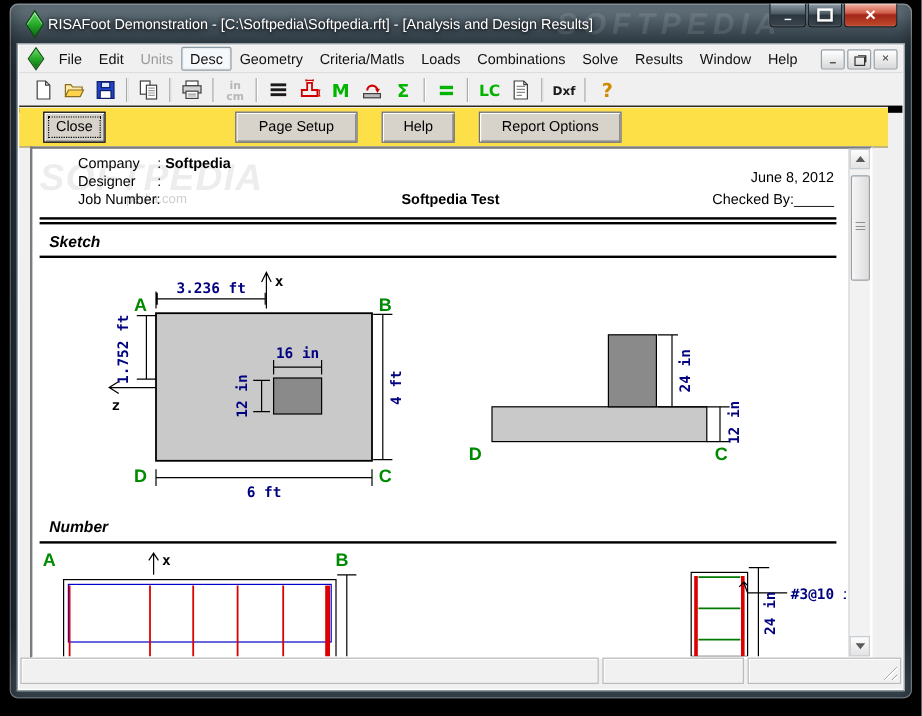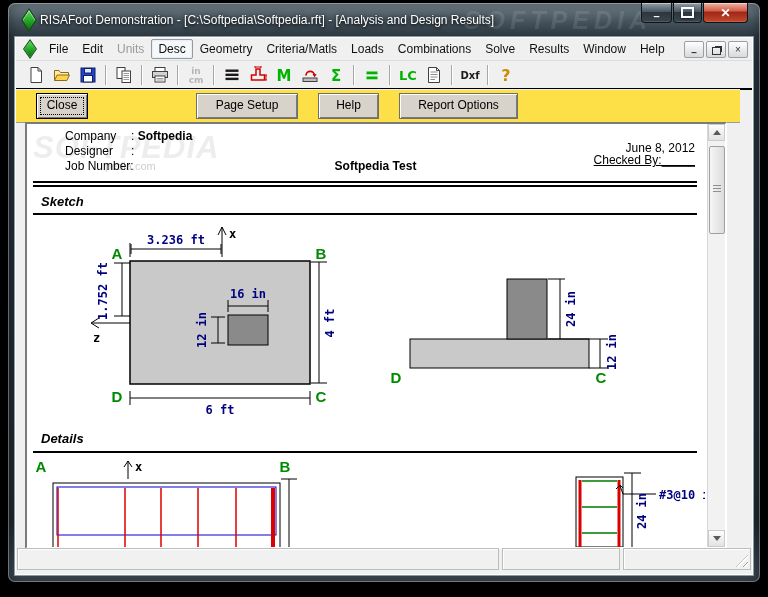--- a/index.html
+++ b/index.html
@@ -44,21 +44,21 @@
   .menu-item.active{border:1px solid #8f9ba5;border-radius:2px;background:#f6f9fb;padding:2px 6px;
     box-shadow:inset 0 0 2px rgba(0,0,0,.15);}
   .mdi-controls{position:absolute;right:4px;top:3px;display:flex;gap:2px;}
   .mdi-btn{width:18px;height:15px;background:linear-gradient(#ffffff,#d9d9d9);border:1px solid #96a0a8;
     border-radius:2px;display:flex;align-items:center;justify-content:center;font-size:10px;color:#333;line-height:1;}
   .mdi-min-glyph{margin-top:6px;font-weight:bold;}
   .mdi-restore-glyph{width:7px;height:6px;border:1px solid #333;box-shadow:2px -2px 0 -1px #333;margin-top:2px;}
 
   
   .toolbar{position:absolute;left:1px;right:1px;top:24px;height:27px;display:flex;align-items:center;
-    background:#f0f0f0;padding-left:7px;border-bottom:2px solid #000000;}
+    background:#f0f0f0;padding-left:7px;border-bottom:6px solid #000000;}
   .tb-btn{width:26px;height:24px;display:flex;align-items:center;justify-content:center;}
   .tb-sep{width:1px;height:20px;background:#a8a8a8;border-right:1px solid #fff;margin:0 4px;}
   .tbg{font-family:"DejaVu Sans",sans-serif;font-weight:bold;text-anchor:middle;}
 
   
   .buttonbar{position:absolute;left:1px;right:13px;top:52px;height:33px;background:#fde047;
     border-bottom:1px solid #9b9b9b;box-shadow:inset 0 1px 0 #eee;}
   .pb{position:absolute;top:4px;height:24px;background:#d7d3cb;font-size:12px;color:#000;
     text-align:center;line-height:22px;border:1px solid #6f6f6f;
     box-shadow:inset 1px 1px 0 #ffffff, inset -1px -1px 0 #7a7a7a;cursor:default;}
@@ -69,21 +69,21 @@
   .docarea{position:absolute;left:10px;top:85px;width:702px;height:427px;background:#fff;
     border:2px solid;border-color:#7b7b7b #ffffff #ffffff #7b7b7b;box-sizing:border-box;}
   .page{position:absolute;left:0;top:0;right:17px;bottom:0;overflow:hidden;font-size:12px;color:#000;}
   .wm-large{position:absolute;left:6px;top:6px;font-size:31px;font-weight:bold;font-style:italic;
     letter-spacing:1px;color:rgba(60,60,60,.09);pointer-events:none;white-space:nowrap;}
   .wm-small{position:absolute;left:78px;top:36px;font-size:11px;color:rgba(90,90,90,.30);pointer-events:none;}
   .hdr-rows{position:absolute;left:38px;top:5px;line-height:15px;}
   .hl{display:inline-block;width:66px;}
   .hdr-date{position:absolute;right:13px;top:17px;}
   .hdr-title{position:absolute;left:16px;right:0;top:35px;text-align:center;font-weight:bold;}
-  .hdr-checked{position:absolute;right:13px;top:29px;text-decoration:underline;}
+  .hdr-checked{position:absolute;right:13px;top:35px;}
   .rule-double{position:absolute;left:6px;top:57px;width:664px;}
   .rule-double .r{height:2px;background:#000;}
   .rule-double .r+ .r{margin-top:2px;}
   .sec-head{position:absolute;left:14px;font-size:13px;font-weight:bold;font-style:italic;}
   .sec-rule{position:absolute;left:6px;width:664px;height:2px;background:#000;}
 
   
   .vscroll{position:absolute;right:0;top:0;bottom:0;width:17px;background:#f2f2f2;border-left:1px solid #d6d6d6;}
   .sb-btn{position:absolute;left:0;width:17px;height:17px;background:linear-gradient(#fdfdfd,#e3e3e3);
     border:1px solid #c7ccd1;box-sizing:border-box;display:flex;align-items:center;justify-content:center;}
@@ -349,21 +349,21 @@
           <g class="cornertxt" text-anchor="middle" fill="#008a00">
             <text x="117" y="258">A</text>
             <text x="321" y="258">B</text>
             <text x="117" y="401">D</text>
             <text x="321" y="401">C</text>
             <text x="396" y="382">D</text>
             <text x="601" y="382">C</text>
           </g>
         </svg>
 
-        <div class="sec-head" style="top:307px;">Details</div>
+        <div class="sec-head" style="top:307px;">Number</div>
         <div class="sec-rule" style="top:327px;"></div>
 
         <svg style="position:absolute;left:6px;top:331px;" width="672" height="92" viewBox="33 454 672 92">
 
           <g stroke="#000" fill="none">
             <path d="M128 478 V460 M124 466 L128 460 L132 466"></path>
             <rect x="53" y="482" width="227" height="70"></rect>
             <path d="M281 478 H297 M289 478 V548"></path>
           </g>
           <rect x="57" y="486" width="219" height="48" fill="none" stroke="#0000cc"></rect>

